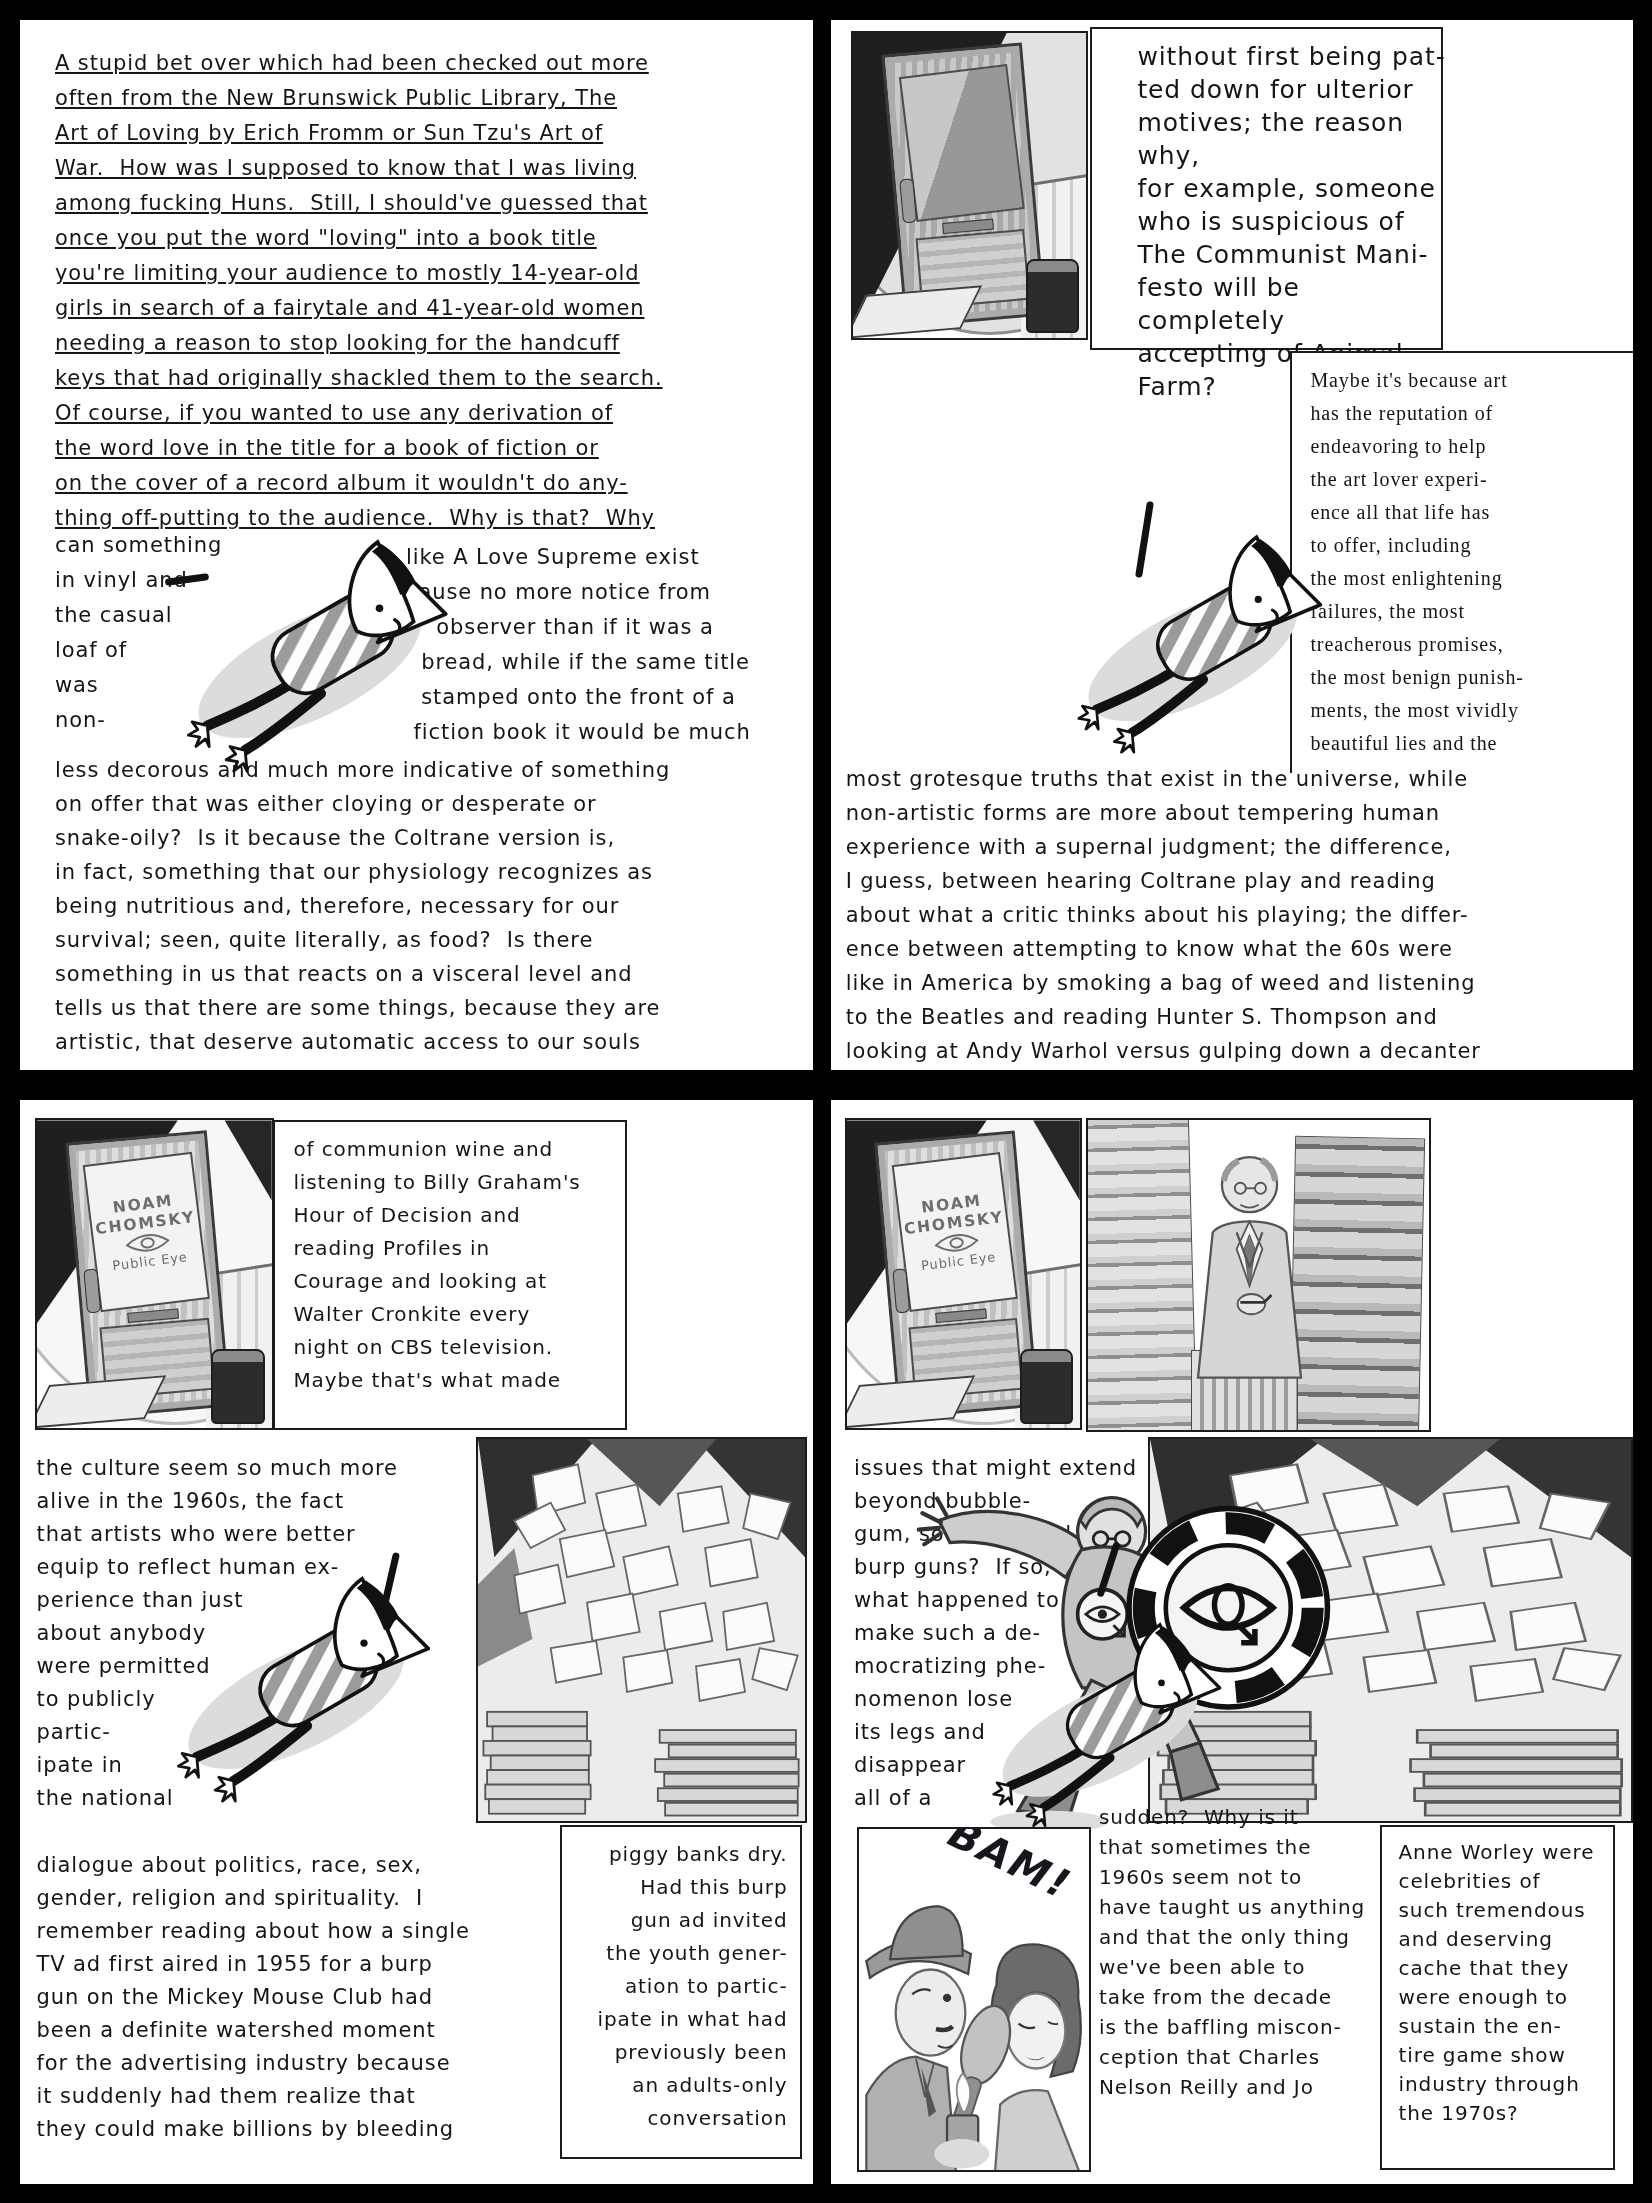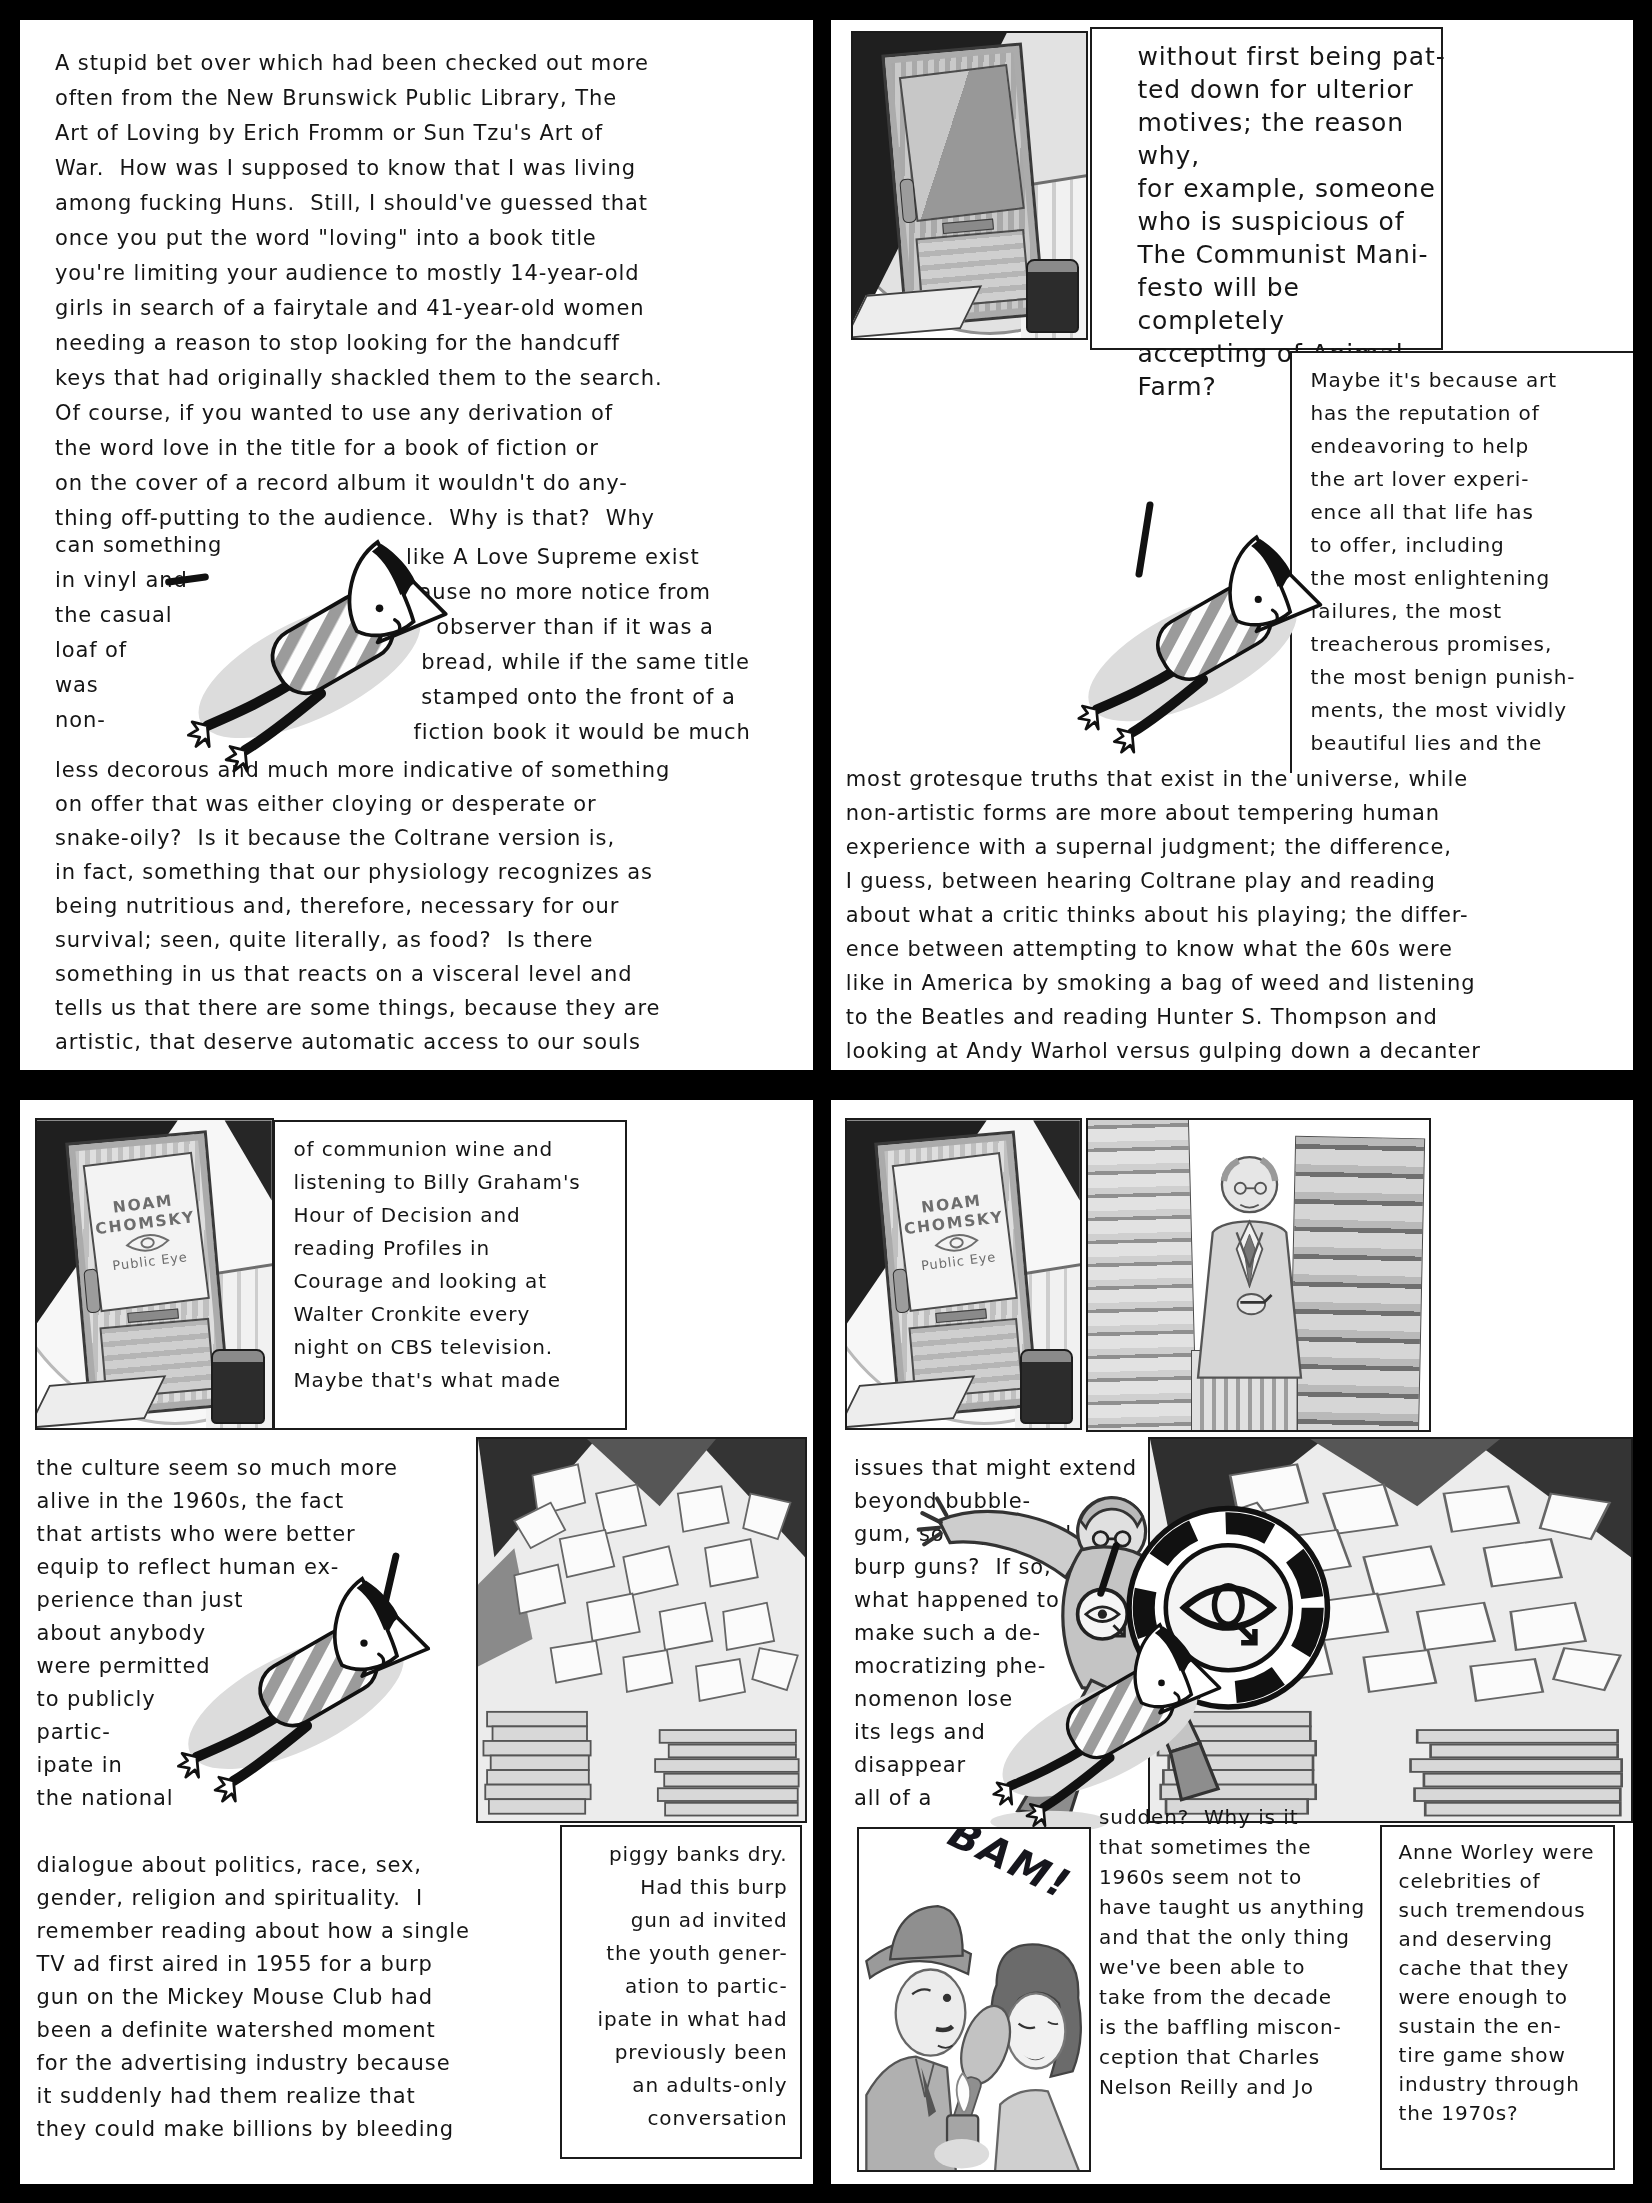--- a/index.html
+++ b/index.html
@@ -168,21 +168,21 @@
         <rect x="121" y="224" width="18" height="62" rx="7" fill="#8f8f8f" stroke="#555" stroke-width="2"></rect>
       </g>
       <rect x="96" y="264" width="34" height="42" rx="4" fill="#a5a5a5" stroke="#444" stroke-width="2.5"></rect>
       <path d="M113,260 q-13,-26 0,-42 q15,18 3,42 Z" fill="#fdfdfd" stroke="#888" stroke-width="2"></path>
       <ellipse cx="112" cy="306" rx="30" ry="16" fill="#dcdcdc"></ellipse>
     </g>
   </defs>
 </svg>
 
 <section class="quad" id="q1">
-  <div class="hand" style="left:35px;top:26px;width:739px;">A stupid bet over which had been checked out more
+  <div class="hand" style="left:35px;top:26px;width:739px;text-decoration:underline;">A stupid bet over which had been checked out more
 often from the New Brunswick Public Library, The
 Art of Loving by Erich Fromm or Sun Tzu's Art of
 War.  How was I supposed to know that I was living
 among fucking Huns.  Still, I should've guessed that
 once you put the word "loving" into a book title
 you're limiting your audience to mostly 14-year-old
 girls in search of a fairytale and 41-year-old women
 needing a reason to stop looking for the handcuff
 keys that had originally shackled them to the search.
 Of course, if you wanted to use any derivation of
@@ -235,21 +235,21 @@
 ted down for ulterior
 motives; the reason why,
 for example, someone
 who is suspicious of
 The Communist Mani-
 festo will be completely
 accepting of Animal
 Farm?</div>
   </div>
   <div class="cap" style="position:absolute;left:459px;top:331px;width:343px;height:422px;border-bottom:none;border-right:none;">
-    <div class="hand" style="position:relative;left:18.4px;top:11px;width:308px;line-height:33px;font-size:20px;">Maybe it's because art
+    <div class="hand" style="position:relative;left:18.4px;top:11px;width:308px;line-height:33px;font-size:20px;font-family:Liberation Serif, serif;">Maybe it's because art
 has the reputation of
 endeavoring to help
 the art lover experi-
 ence all that life has
 to offer, including
 the most enlightening
 failures, the most
 treacherous promises,
 the most benign punish-
 ments, the most vividly

